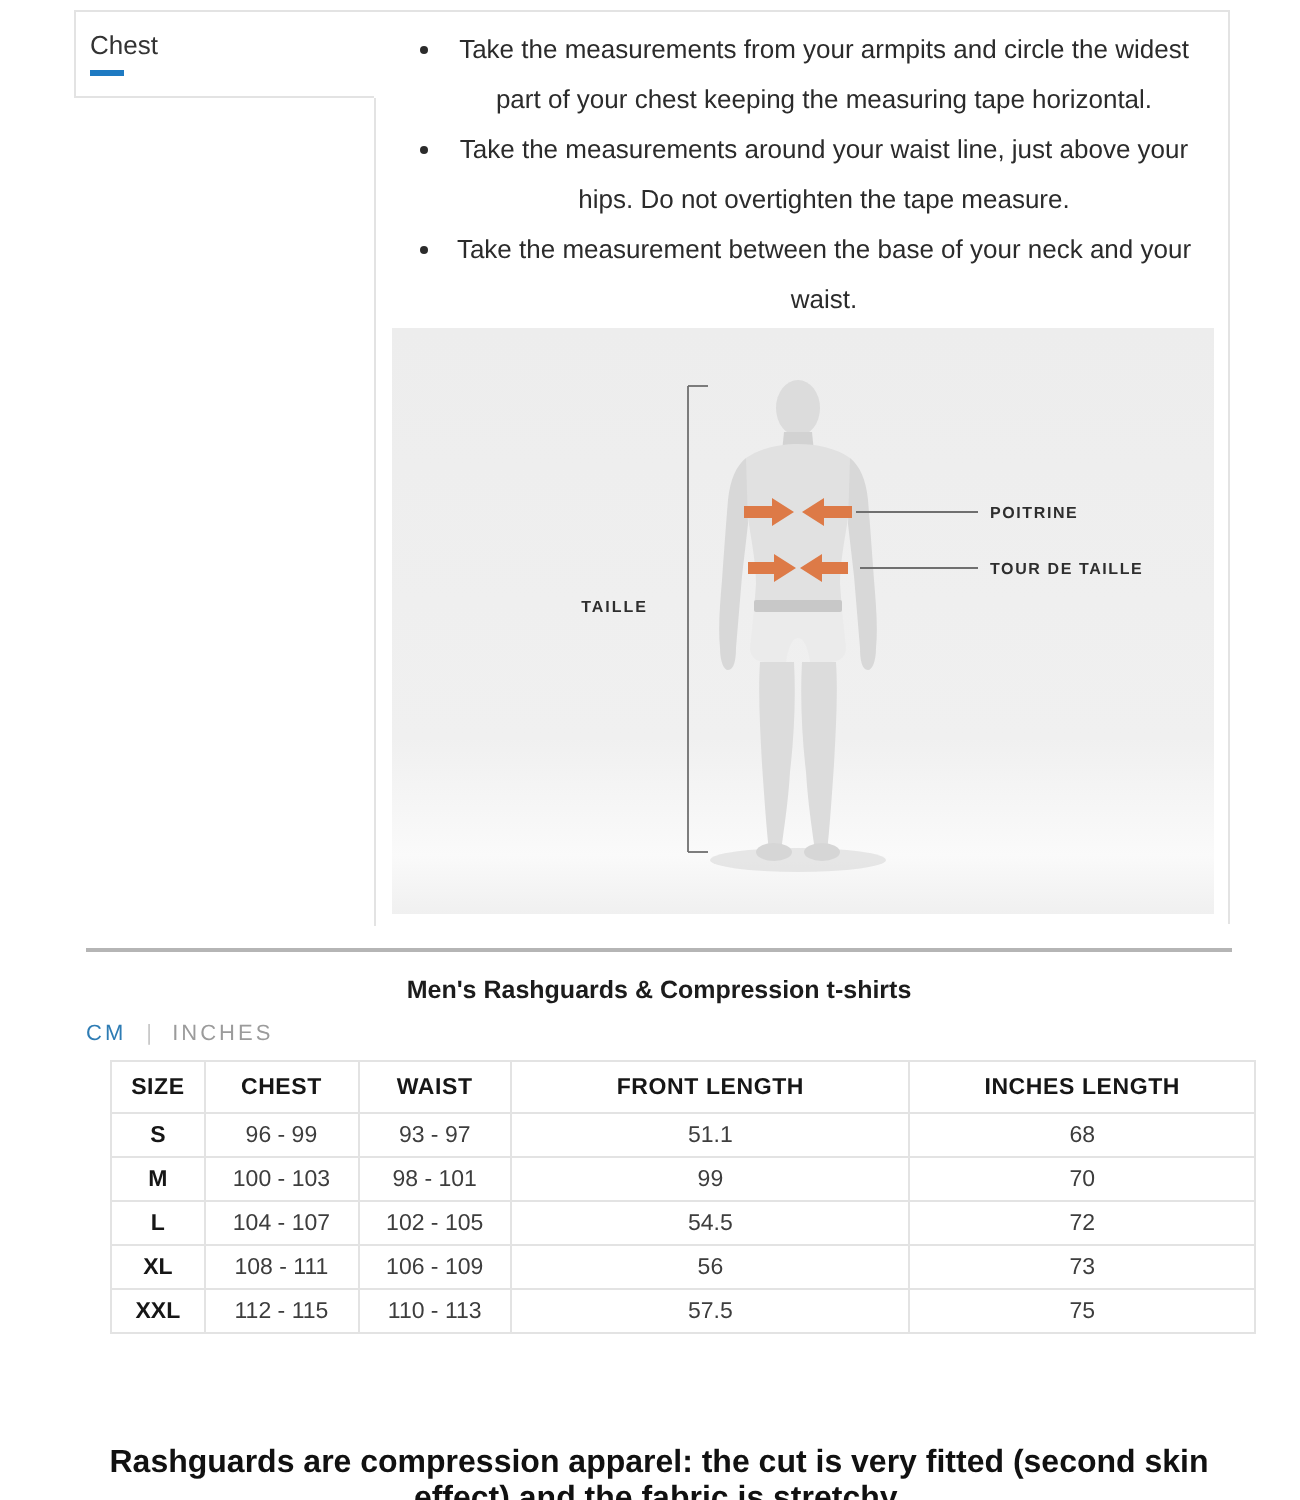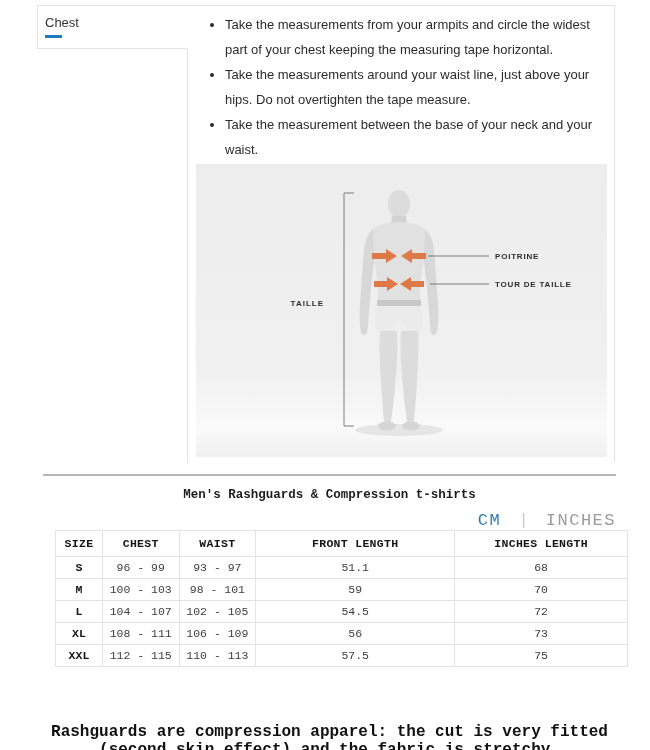--- a/index.html
+++ b/index.html
@@ -23,38 +23,38 @@
   .tab-chest .tab-label { font-size:13px; color:#333333; line-height:15px; }
   .tab-chest .tab-underline { width:17px; height:3px; background:#1e7ac2; margin-top:5px; }
   .v-divider {
     position:absolute; left:150px; top:43px; width:1px; height:414px; background:#e3e3e3;
   }
   .instructions {
     position:absolute; left:158px; top:6px; width:404px;
     margin:0; padding:0 0 0 30px; list-style:disc;
     font-size:13px; line-height:25px; color:#2b2b2b;
   }
-  .instructions li { margin:0; padding:0; }
+  .instructions li { margin:0; padding:0;text-align:center; }
 
   
   .figure-panel {
     position:absolute; left:159px; top:158px; width:411px; height:293px;
     background:linear-gradient(180deg,#ededed 0%, #f0f0f0 70%, #fafafa 90%, #f0f0f0 100%);
   }
   .figure-panel svg { display:block; }
   .fig-label { font-family:"Liberation Sans", sans-serif; font-weight:bold; fill:#2e2e2e; }
 
   
-  .chart-section { position:absolute; left:43px; top:474px; width:573px; height:276px;font-family:Liberation Mono, monospace; }
+  .chart-section { position:absolute; left:43px; top:474px; width:573px; height:276px; }
   .sep-line { position:absolute; left:0; top:0; width:573px; height:2px; background:#b5b5b5; }
   .chart-title {
     position:absolute; top:14px; width:100%; text-align:center;
     font-size:12.5px; font-weight:bold; color:#1c1c1c;
   }
-  .units { position:absolute; top:37px; width:100%; text-align:right; font-size:17px; }
+  .units { position:absolute; top:37px; width:100%; text-align:left; font-size:11px; }
   .unit-cm   { color:#2e7cb4; letter-spacing:1.5px; cursor:pointer; }
   .unit-sep  { color:#c9c9c9; margin:0 7px; }
   .unit-inches { color:#9b9b9b; letter-spacing:1.5px; cursor:pointer; }
 
   table.size-table {
     position:absolute; left:12px; top:56px; width:573px;
     border-collapse:collapse; table-layout:fixed;
   }
   .size-table th {
     height:26px; font-size:11.5px; font-weight:bold; color:#161616;
@@ -165,21 +165,21 @@
         <td class="size-cell">S</td>
         <td>96 - 99</td>
         <td>93 - 97</td>
         <td>51.1</td>
         <td>68</td>
       </tr>
       <tr>
         <td class="size-cell">M</td>
         <td>100 - 103</td>
         <td>98 - 101</td>
-        <td>59</td>
+        <td>99</td>
         <td>70</td>
       </tr>
       <tr>
         <td class="size-cell">L</td>
         <td>104 - 107</td>
         <td>102 - 105</td>
         <td>54.5</td>
         <td>72</td>
       </tr>
       <tr>

